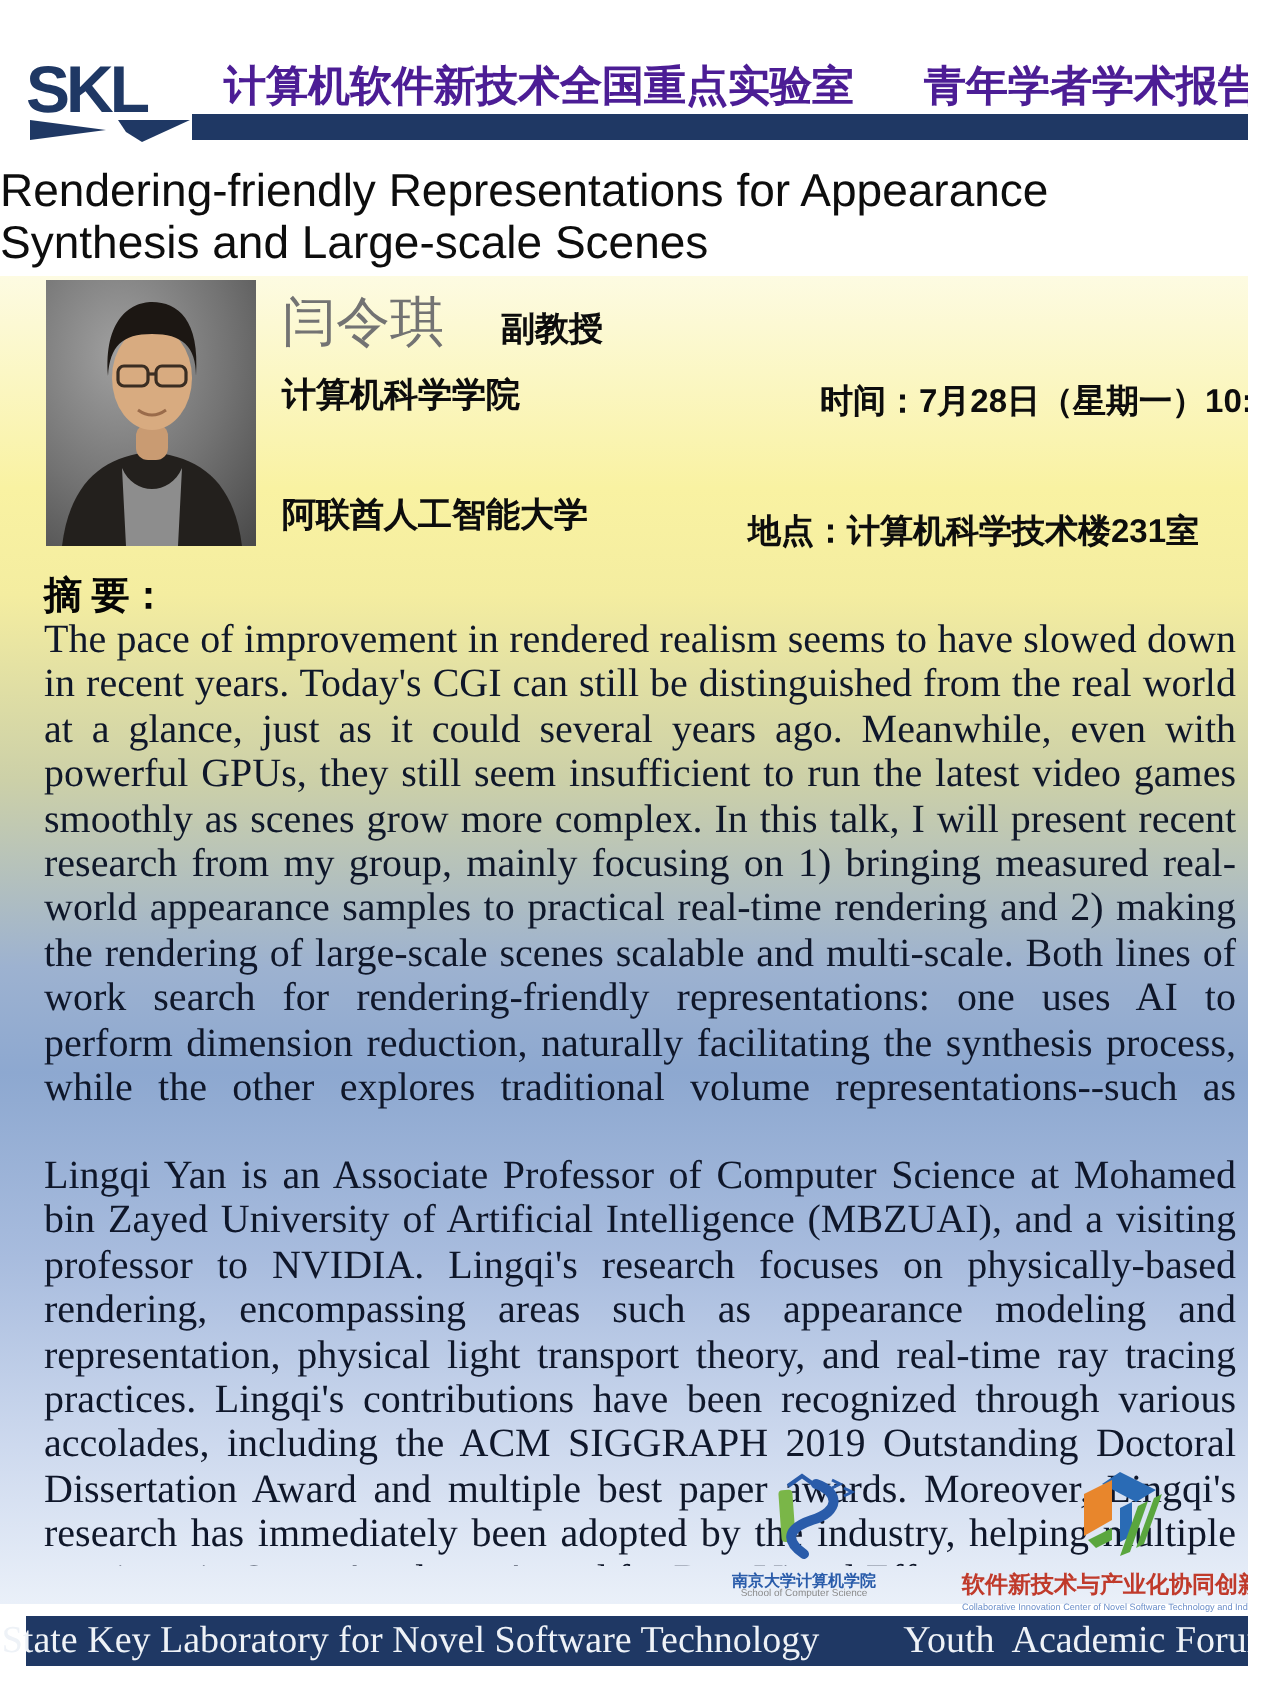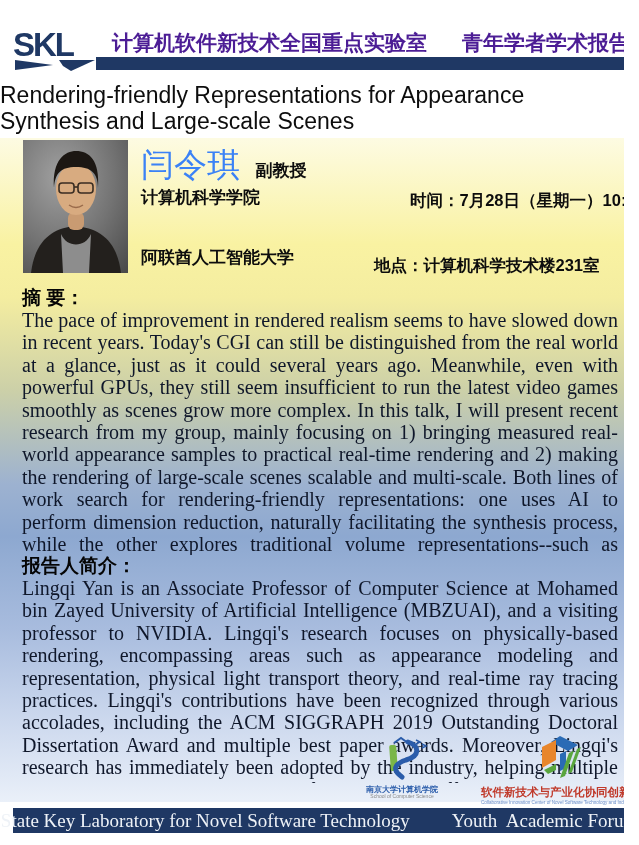--- a/index.html
+++ b/index.html
@@ -21,30 +21,30 @@
     font-weight:bold; font-size:21px; color:#4c1d95; white-space:nowrap;
   }
   .header-bar { position:absolute; left:96px; top:57px; width:531px; height:13px; background:#1f3864; }
   .title {
     position:absolute; left:0; top:82px; width:639px; 
     font-size:23px; line-height:26px; color:#0d0d0d; font-weight:400;
   }
   
   .photo { position:absolute; left:23px; top:140px; width:105px; height:133px; }
   .name-row { position:absolute; left:141px; top:143px; white-space:nowrap; }
-  .speaker-name { font-family:"DejaVu Serif", serif; font-size:33px; color:#3b82f6; }
-  .speaker-title { font-size:17px; font-weight:bold; margin-left:11px; }
+  .speaker-name { font-family:"DejaVu Serif", serif; font-size:27px; color:#737373; }
+  .speaker-title { font-size:17px; font-weight:bold; margin-left:24px; }
   .affil { position:absolute; left:141px; font-size:17px; font-weight:bold; white-space:nowrap; }
   .affil1 { top:186px; }
   .affil2 { top:246px; }
   .meta { position:absolute; left:374px; font-size:16.5px; font-weight:bold; white-space:nowrap; }
   .meta-time { top:190px;padding-left:36px; }
   .meta-loc { top:255px; }
   
-  .sec-heading { position:absolute; left:22px; font-size:19px; font-weight:bold; color:#050505; }
+  .sec-heading { position:absolute; left:22px; font-size:19px; font-weight:bold; color:#050505;font-family:Liberation Serif, serif; }
   .abstract-heading { top:285px; }
   .bio-heading { top:553px; }
   .body-text {
     position:absolute; left:22px; width:596px;
     font-family:"Liberation Serif", serif; font-size:20px; line-height:22.4px;
     text-align:justify; color:#0f172a; overflow:hidden;
   }
   .abstract-body { top:309px; height:246px; }
   .bio-body { top:577px; height:206px; }
   
@@ -115,21 +115,20 @@
     <span class="speaker-title">副教授</span>
   </div>
   <div class="affil affil1">计算机科学学院</div>
   <div class="affil affil2">阿联酋人工智能大学</div>
   <div class="meta meta-time">时间：7月28日（星期一）10:00</div>
   <div class="meta meta-loc">地点：计算机科学技术楼231室</div>
 
   <div class="sec-heading abstract-heading">摘 要：</div>
   <div class="body-text abstract-body">The pace of improvement in rendered realism seems to have slowed down in recent years. Today's CGI can still be distinguished from the real world at a glance, just as it could several years ago. Meanwhile, even with powerful GPUs, they still seem insufficient to run the latest video games smoothly as scenes grow more complex. In this talk, I will present recent research from my group, mainly focusing on 1) bringing measured real-world appearance samples to practical real-time rendering and 2) making the rendering of large-scale scenes scalable and multi-scale. Both lines of work search for rendering-friendly representations: one uses AI to perform dimension reduction, naturally facilitating the synthesis process, while the other explores traditional volume representations--such as voxels and Gaussians--emphasizing on their strength in forward rendering.</div>
 
-  <div class="sec-heading bio-heading">报告人简介：</div>
   <div class="body-text bio-body">Lingqi Yan is an Associate Professor of Computer Science at Mohamed bin Zayed University of Artificial Intelligence (MBZUAI), and a visiting professor to NVIDIA. Lingqi's research focuses on physically-based rendering, encompassing areas such as appearance modeling and representation, physical light transport theory, and real-time ray tracing practices. Lingqi's contributions have been recognized through various accolades, including the ACM SIGGRAPH 2019 Outstanding Doctoral Dissertation Award and multiple best paper awards. Moreover, Lingqi's research has immediately been adopted by the industry, helping multiple movies win Oscar Academy Award for Best Visual Effects.</div>
 
   <div class="nju-logo">
     <svg width="56" height="46" viewBox="0 0 56 46">
       <path d="M20,7 L27,2 L34,7" fill="none" stroke="#2a5caa" stroke-width="2"></path>
       <rect x="16" y="9" width="7" height="26" rx="2" fill="#7ab648" transform="rotate(-4 19 22)"></rect>
       <path d="M34,6 C46,10 46,20 32,24 C20,28 18,34 28,41" fill="none" stroke="#2a5caa" stroke-width="5" stroke-linecap="round"></path>
       <path d="M42,4 l4,2 l-4,2 M48,8 l4,2 l-4,2" fill="none" stroke="#2a5caa" stroke-width="1.5"></path>
     </svg>
     <div class="nju-cn">南京大学计算机学院</div>

